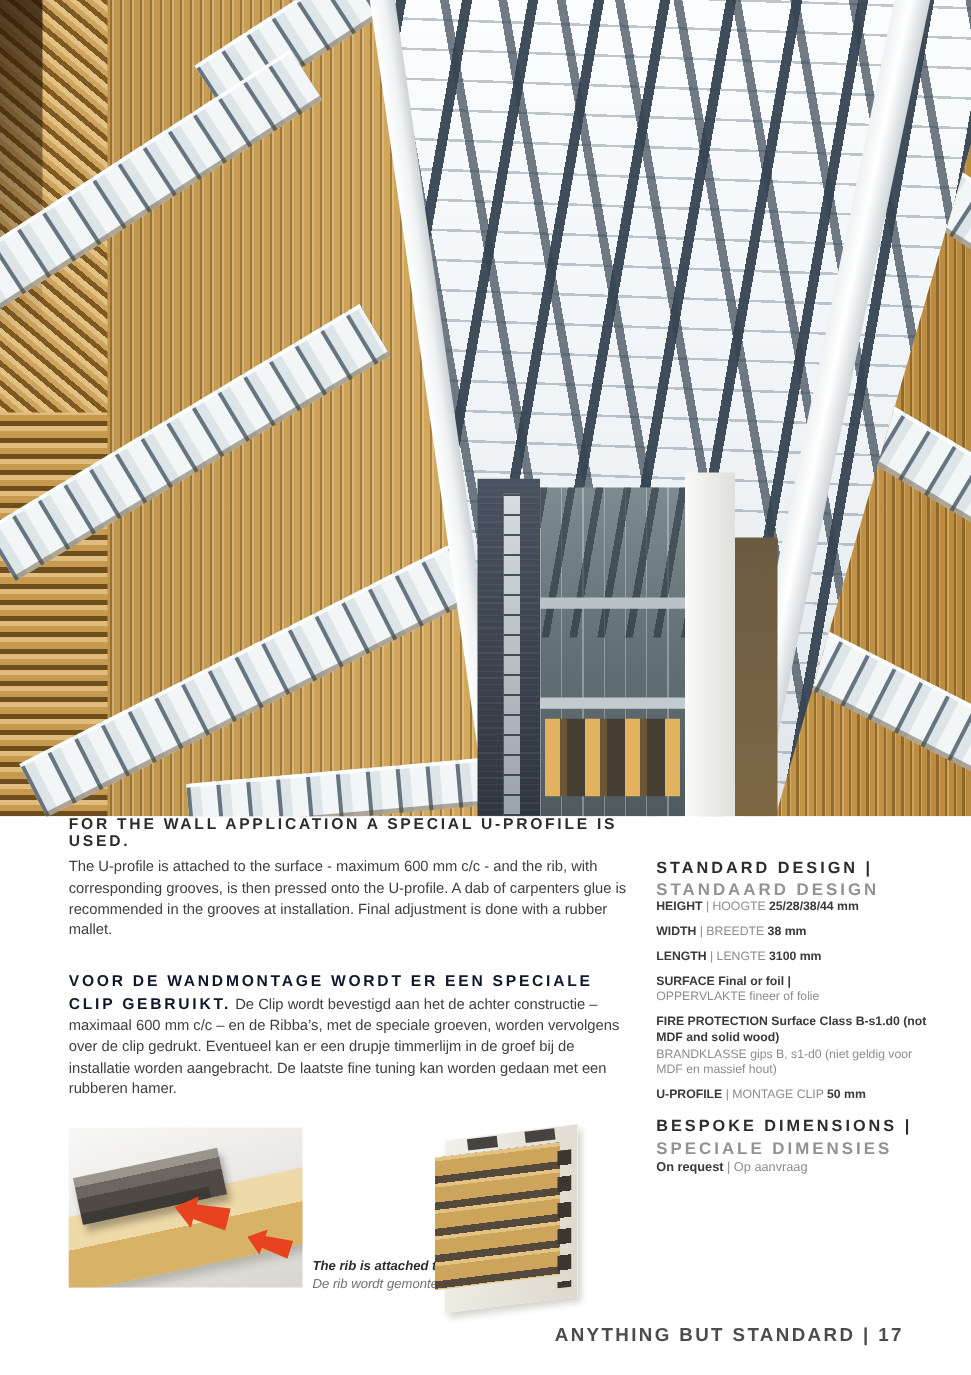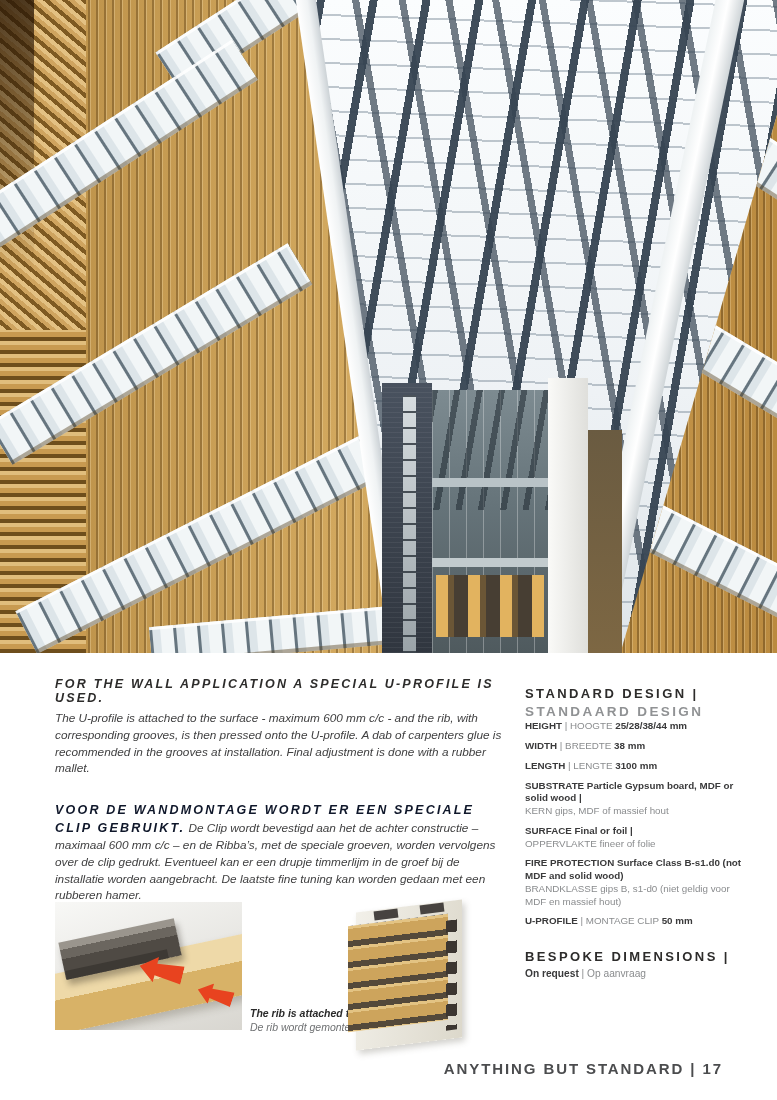--- a/index.html
+++ b/index.html
@@ -107,21 +107,21 @@
   .core-col-white {
     position:absolute; left:548px; top:378px; width:40px; height:275px;
     background: linear-gradient(90deg, #fafaf8, #dfdfdb);
   }
   .core-sliver {
     position:absolute; left:588px; top:430px; width:34px; height:223px;
     background: linear-gradient(180deg, #6a5b41, #7d6743);
   }
 
   
-  .col-left { position:absolute; left:55px; top:677px; width:447px;font-style:italic; }
+  .col-left { position:absolute; left:55px; top:652px; width:447px; }
   .heading-en {
     font-size:12.5px; font-weight:bold; letter-spacing:2.2px; color:#2d2c2b;
     margin-bottom:5px;
   }
   .body-text { font-size:11.8px; line-height:1.42; color:#404041; }
   .nl-par { margin-top:25px; }
   .nl-head {
     font-weight:bold; letter-spacing:2.2px; color:#0f172a; font-size:12.5px; line-height:1.4;
   }
 
@@ -187,21 +187,21 @@
     font-size:13px; font-weight:bold; letter-spacing:2.4px; color:#2d2c2b; line-height:1.3;
   }
   .sb-title-nl, .bespoke-title-nl {
     font-size:13.5px; font-weight:bold; letter-spacing:2.4px; color:#909294; line-height:1.3;
   }
   .spec-list { }
   .spec-item { font-size:9.8px; line-height:1.3; margin-bottom:7px; }
   .b { font-weight:bold; color:#3a3a3b; }
   .g { color:#8a8c8e; }
   .g.block { display:block; }
-  .bespoke { margin-top:21px; }
+  .bespoke { margin-top:10px; }
   .request-line { font-size:10.2px; margin-top:2px; }
 
   .footer {
     position:absolute; top:1060px; right:54px;
     font-size:15px; font-weight:bold; letter-spacing:1.9px; color:#4b4c4e;
   }
 </style>
 </head>
 <body>
 
@@ -272,27 +272,27 @@
   </div>
 
   <div class="sidebar">
     <div class="sb-title-en">STANDARD DESIGN |</div>
     <div class="sb-title-nl">STANDAARD DESIGN</div>
 
     <div class="spec-list">
       <div class="spec-item"><span class="b">HEIGHT</span><span class="g"> | HOOGTE </span><span class="b">25/28/38/44 mm</span></div>
       <div class="spec-item"><span class="b">WIDTH</span><span class="g"> | BREEDTE </span><span class="b">38 mm</span></div>
       <div class="spec-item"><span class="b">LENGTH</span><span class="g"> | LENGTE </span><span class="b">3100 mm</span></div>
-      <div class="spec-item"><span class="b">SUBSTRATE Particle Gypsum board, MDF or solid wood |</span><span class="g block">KERN gips, MDF of massief hout</span></div>
       <div class="spec-item"><span class="b">SURFACE Final or foil |</span><span class="g block">OPPERVLAKTE fineer of folie</span></div>
       <div class="spec-item"><span class="b">FIRE PROTECTION Surface Class B-s1.d0 (not MDF and solid wood)</span><span class="g block">BRANDKLASSE gips B, s1-d0 (niet geldig voor MDF en massief hout)</span></div>
       <div class="spec-item"><span class="b">U-PROFILE</span><span class="g"> | MONTAGE CLIP </span><span class="b">50 mm</span></div>
     </div>
 
     <div class="bespoke">
       <div class="bespoke-title-en">BESPOKE DIMENSIONS |</div>
+      <div class="bespoke-title-nl">SPECIALE DIMENSIES</div>
       <div class="request-line"><span class="b">On request</span><span class="g"> | Op aanvraag</span></div>
     </div>
   </div>
 
   <div class="footer"><span>ANYTHING BUT STANDARD</span><span> | </span><span>17</span></div>
 
 </div>
 
 </body></html>

